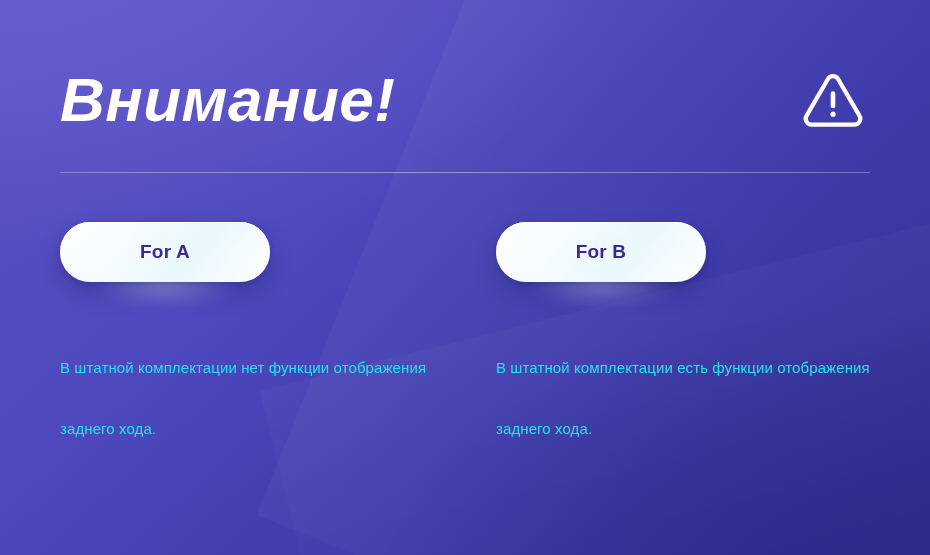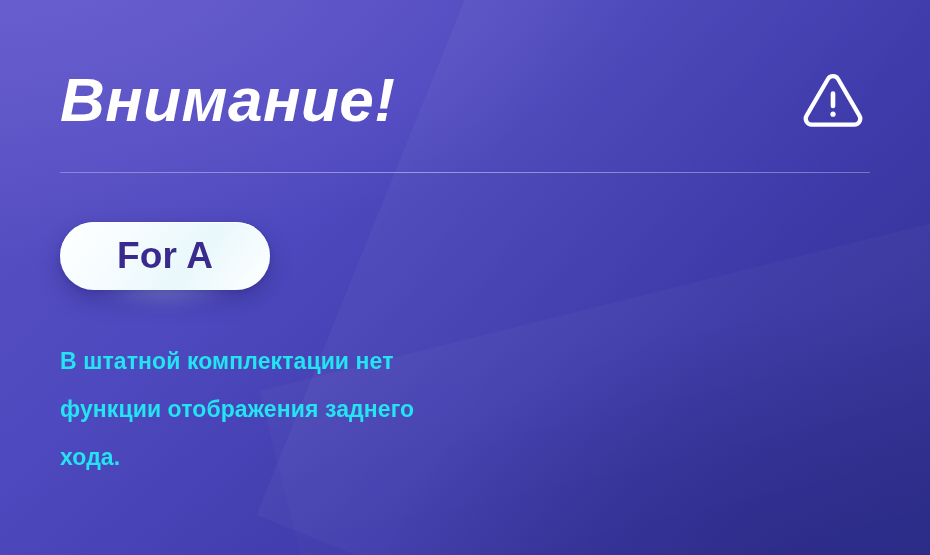--- a/index.html
+++ b/index.html
@@ -127,45 +127,45 @@
         rgba(170,195,255,0) 75%);
     filter: blur(7px);
     pointer-events: none;
   }
 
   .pill {
     position: absolute;
     left: 0;
     top: 0;
     width: 210px;
-    height: 68px;
+    height: 60px;
     border: none;
     border-radius: 34px;
     display: flex;
     align-items: center;
     justify-content: center;
     font-family: "Liberation Sans", sans-serif;
-    font-size: 37px;
+    font-size: 19px;
     font-weight: 700;
     letter-spacing: 0.2px;
     color: #3a2a8e;
     cursor: pointer;
     background: linear-gradient(128deg, #ffffff 0%, #f6fcff 30%, #e9f8fb 62%, #ffffff 100%);
     box-shadow:
       0 10px 22px rgba(30,26,100,0.30),
       0 2px 5px rgba(30,26,100,0.18),
       inset 0 1px 0 rgba(255,255,255,0.95);
   }
 
   
   .note {
     margin-top: 47px;
-    font-size: 23px;
-    font-weight: 700;
-    line-height: 48px;
+    font-size: 15px;
+    font-weight: 400;
+    line-height: 61px;
     color: #24e3f2;
     letter-spacing: 0.1px;
   }
 
   .col:first-child .note { max-width: 385px; }
   .col + .col .note { max-width: 380px; }
 </style>
 </head>
 <body>
 
@@ -189,15 +189,22 @@
   <div class="columns">
 
     <div class="col">
       <div class="pill-wrap">
         <div class="pill-glow"></div>
         <button class="pill">For A</button>
       </div>
       <div class="note">В штатной комплектации нет функции отображения заднего хода.</div>
     </div>
 
+    <div class="col">
+      <div class="pill-wrap">
+        <div class="pill-glow"></div>
+        <button class="pill">For B</button>
+      </div>
+      <div class="note">В штатной комплектации есть функции отображения заднего хода.</div>
+    </div>
 
   </div>
 </div>
 
 </body></html>

